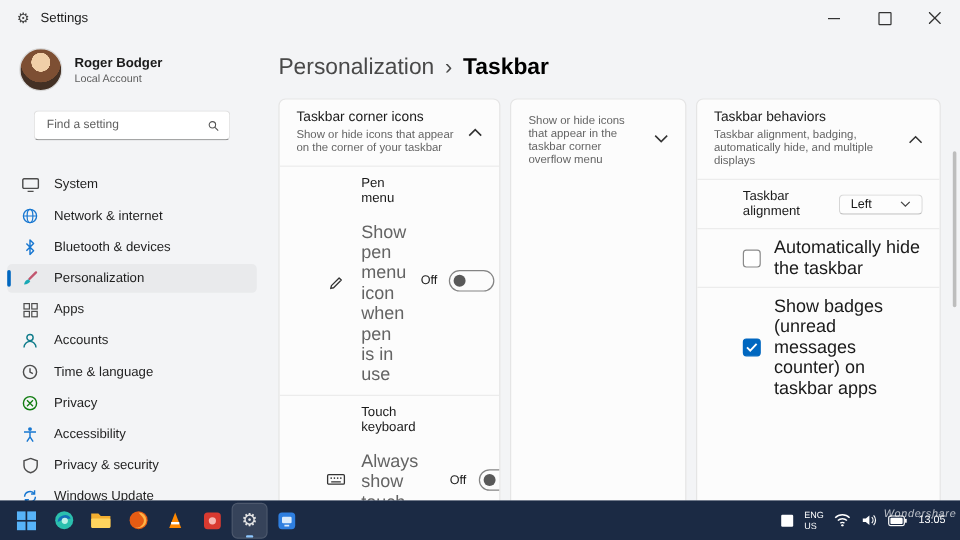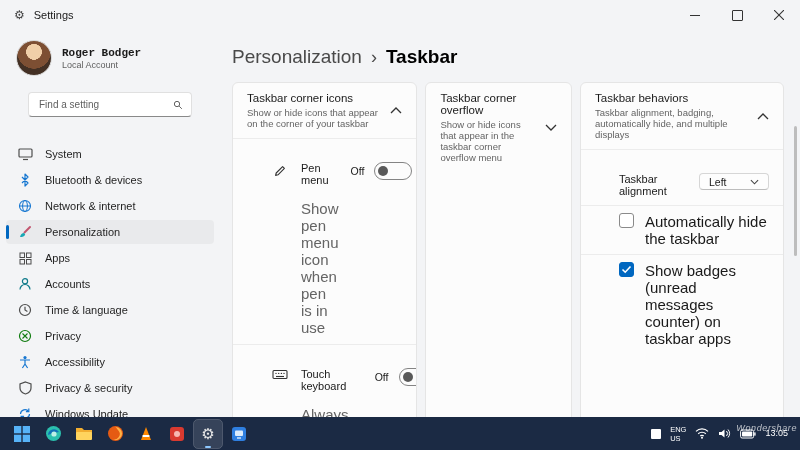--- a/index.html
+++ b/index.html
@@ -17,21 +17,21 @@
 
   
   .body{position:absolute;top:30px;left:0;right:0;bottom:33px;display:flex;}
 
   
   .sidebar{width:220px;flex-shrink:0;padding-top:4px;}
   .user-row{display:flex;align-items:center;gap:10px;padding:6px 16px 8px;}
   .avatar{width:34px;height:34px;border-radius:50%;flex-shrink:0;
     background:radial-gradient(circle at 50% 32%, #f0cfa8 0 27%, #7d4f33 28% 58%, #433024 59% 100%);
     border:1px solid #d8d8d8;}
-  .user-name{font-size:11px;font-weight:700;font-family:Liberation Mono, monospace;}
+  .user-name{font-size:11px;font-weight:700;}
   .user-sub{font-size:9px;color:#5f5f5f;margin-top:1px;}
   .search-box{margin:8px 28px 4px;height:23px;background:#fff;border:1px solid #e0e0e0;border-bottom-color:#898989;border-radius:4px;display:flex;align-items:center;padding:0 8px;}
   .search-input{border:none;outline:none;flex:1;font-size:10px;background:transparent;color:#333;font-family:"Liberation Sans",sans-serif;}
   .search-input::placeholder{color:#5f5f5f;}
   .nav{margin-top:24px;display:flex;flex-direction:column;}
   .nav-item{height:24px;margin:1px 6px;padding:0 11px;display:flex;align-items:center;gap:12px;border-radius:4px;font-size:11px;position:relative;color:#1f1f1f;}
   .nav-item.selected{background:#e9eaec;}
   .nav-item.selected::before{content:"";position:absolute;left:0;top:5px;bottom:5px;width:3px;border-radius:3px;background:#0067c0;}
   .nav-icon{width:16px;display:flex;justify-content:center;flex-shrink:0;}
   .nav-icon svg{display:block;}
@@ -42,21 +42,21 @@
   .crumb-parent{font-size:19px;color:#494949;}
   .crumb-sep{font-size:18px;color:#494949;}
   .crumb-current{font-size:19px;font-weight:700;color:#000;}
   .cards{margin-top:14px;display:flex;flex-direction:row;gap:8px;}
   .card{background:#fcfcfc;border:1px solid #e5e5e5;border-radius:6px;overflow:hidden;}
   .card-header{display:flex;align-items:center;padding:9px 14px;gap:10px;}
   .card-header-text{flex:1;}
   .card-title{font-size:11.5px;color:#1a1a1a;}
   .card-sub{font-size:9.5px;color:#646464;margin-top:3px;}
   .chev{width:12px;height:9px;flex-shrink:0;}
-  .card-row{border-top:1px solid #ececec;display:flex;align-items:flex-start;padding:23px 14px 8px 38px;gap:12px;}
+  .card-row{border-top:1px solid #ececec;display:flex;align-items:center;padding:8px 14px 8px 38px;gap:12px;}
   .row-icon{width:18px;display:flex;justify-content:center;flex-shrink:0;}
   .row-text{flex:1;}
   .row-title{font-size:11px;}
   .row-sub{font-size:15px;color:#646464;margin-top:14px;}
   .toggle-wrap{display:flex;align-items:center;gap:10px;}
   .toggle-label{font-size:10.5px;color:#1a1a1a;}
   .toggle{width:38px;height:18px;border:1px solid #848484;border-radius:10px;position:relative;background:#fcfcfc;box-sizing:border-box;}
   .toggle .knob{position:absolute;left:3px;top:3px;width:10px;height:10px;border-radius:50%;background:#595959;}
   .align-row{justify-content:space-between;}
   .align-label{font-size:11px;}
@@ -127,35 +127,35 @@
           <span class="nav-icon">
               <svg width="15" height="14" viewBox="0 0 15 14">
                 <rect x="1" y="2" width="13" height="8" rx="1" fill="none" stroke="#4d4d4d" stroke-width="1.2"></rect>
                 <line x1="5" y1="12.5" x2="10" y2="12.5" stroke="#4d4d4d" stroke-width="1.2"></line>
               </svg>
             </span>
           <span>System</span>
         </div>
         <div class="nav-item">
           <span class="nav-icon">
-              <svg width="12" height="14" viewBox="0 0 12 14">
-                <path d="M3 4 L9 10 L6 13 L6 1 L9 4 L3 10" fill="none" stroke="#1777d1" stroke-width="1.2" stroke-linejoin="round"></path>
-              </svg>
-            </span>
-          <span>Bluetooth &amp; devices</span>
-        </div>
-        <div class="nav-item">
-          <span class="nav-icon">
               <svg width="14" height="14" viewBox="0 0 14 14">
                 <circle cx="7" cy="7" r="5.5" fill="none" stroke="#1777d1" stroke-width="1.1"></circle>
                 <ellipse cx="7" cy="7" rx="2.4" ry="5.5" fill="none" stroke="#1777d1" stroke-width="1"></ellipse>
                 <line x1="1.5" y1="7" x2="12.5" y2="7" stroke="#1777d1" stroke-width="1"></line>
               </svg>
             </span>
           <span>Network &amp; internet</span>
+        </div>
+        <div class="nav-item">
+          <span class="nav-icon">
+              <svg width="12" height="14" viewBox="0 0 12 14">
+                <path d="M3 4 L9 10 L6 13 L6 1 L9 4 L3 10" fill="none" stroke="#1777d1" stroke-width="1.2" stroke-linejoin="round"></path>
+              </svg>
+            </span>
+          <span>Bluetooth &amp; devices</span>
         </div>
         <div class="nav-item selected">
           <span class="nav-icon">
               <svg width="14" height="14" viewBox="0 0 14 14">
                 <path d="M12 2 L6.5 7.5" stroke="#c2566f" stroke-width="2" stroke-linecap="round"></path>
                 <path d="M6 8 q-3 0 -4 4 q4 0 5.2 -2.6 z" fill="#18a8b5"></path>
               </svg>
             </span>
           <span>Personalization</span>
         </div>
@@ -283,21 +283,20 @@
               <div class="toggle">
                   <span class="knob"></span>
                 </div>
             </div>
           </div>
         </section>
 
         <section class="card">
           <div class="card-header">
             <div class="card-header-text">
-              <div class="card-title">Taskbar corner overflow</div>
               <div class="card-sub">Show or hide icons that appear in the taskbar corner overflow menu</div>
             </div>
             <svg class="chev" viewBox="0 0 12 9">
                 <polyline points="1,2 6,7 11,2" fill="none" stroke="#333" stroke-width="1.3"></polyline>
               </svg>
           </div>
         </section>
 
         <section class="card">
           <div class="card-header">

